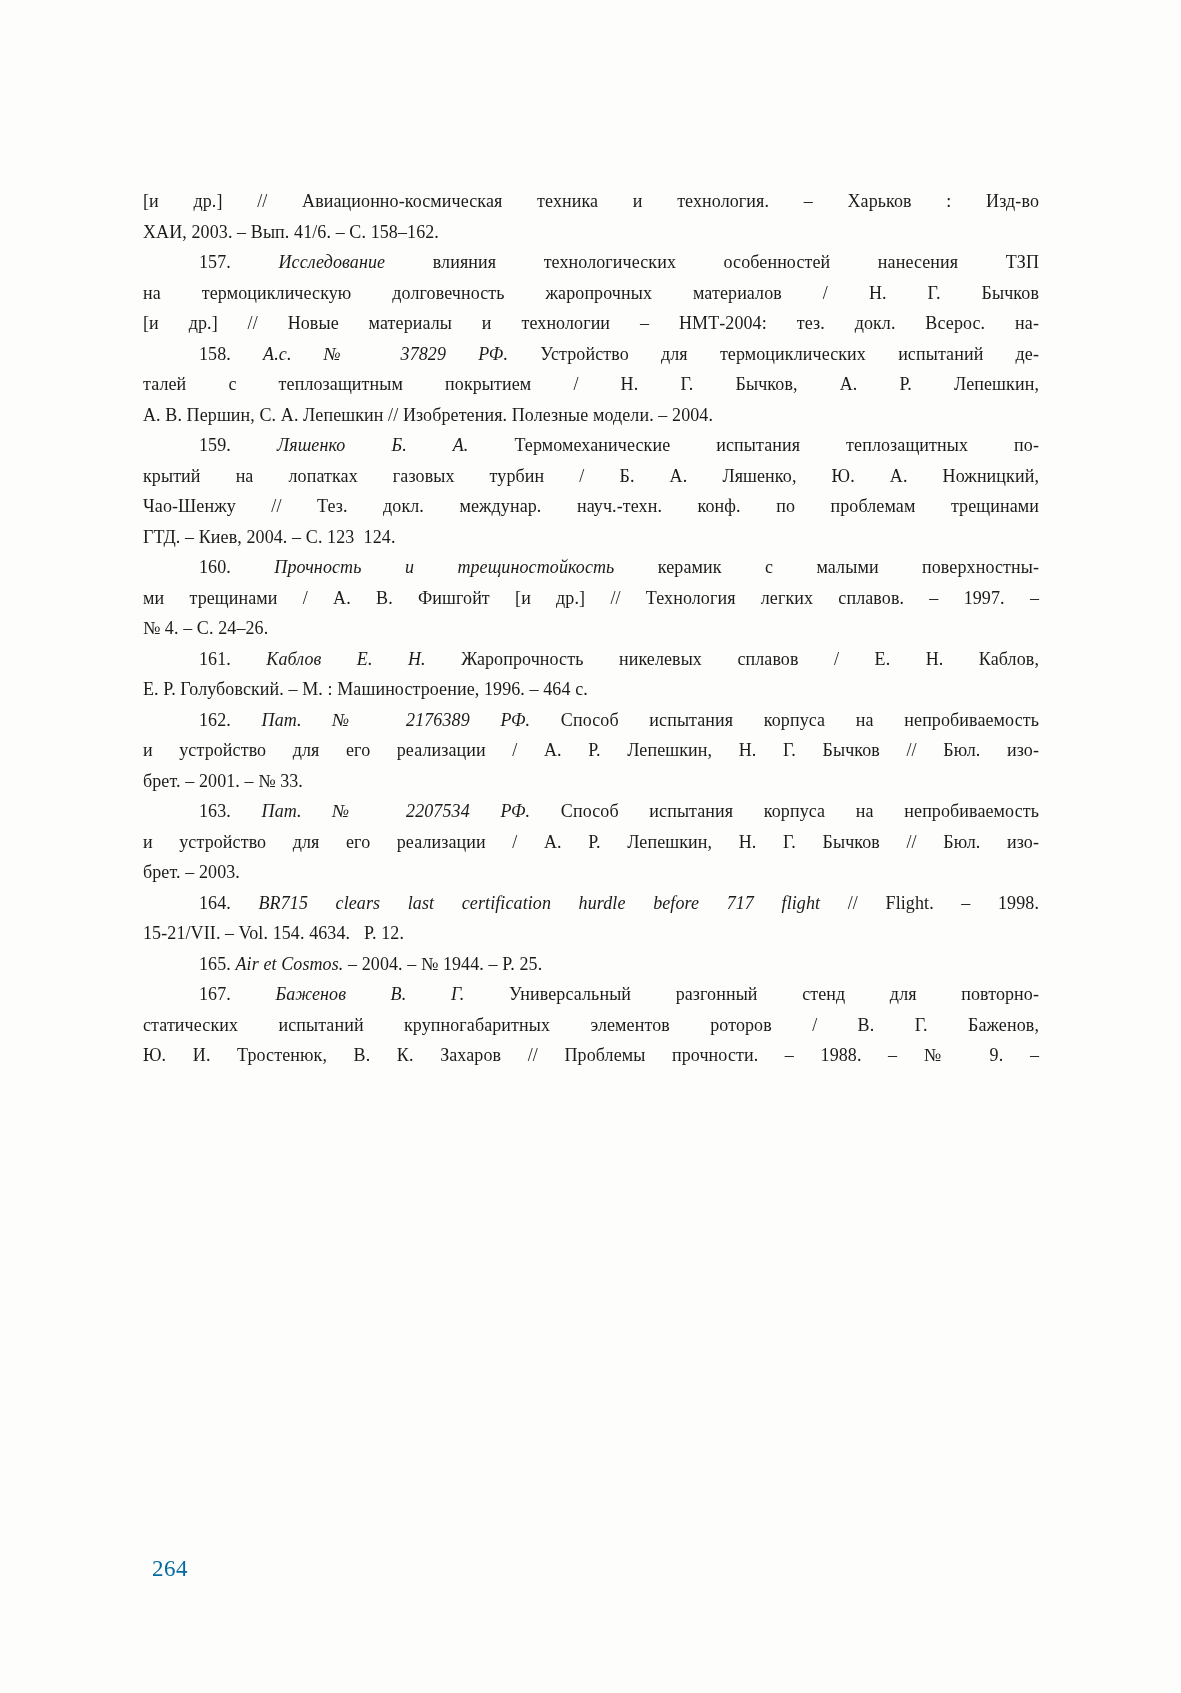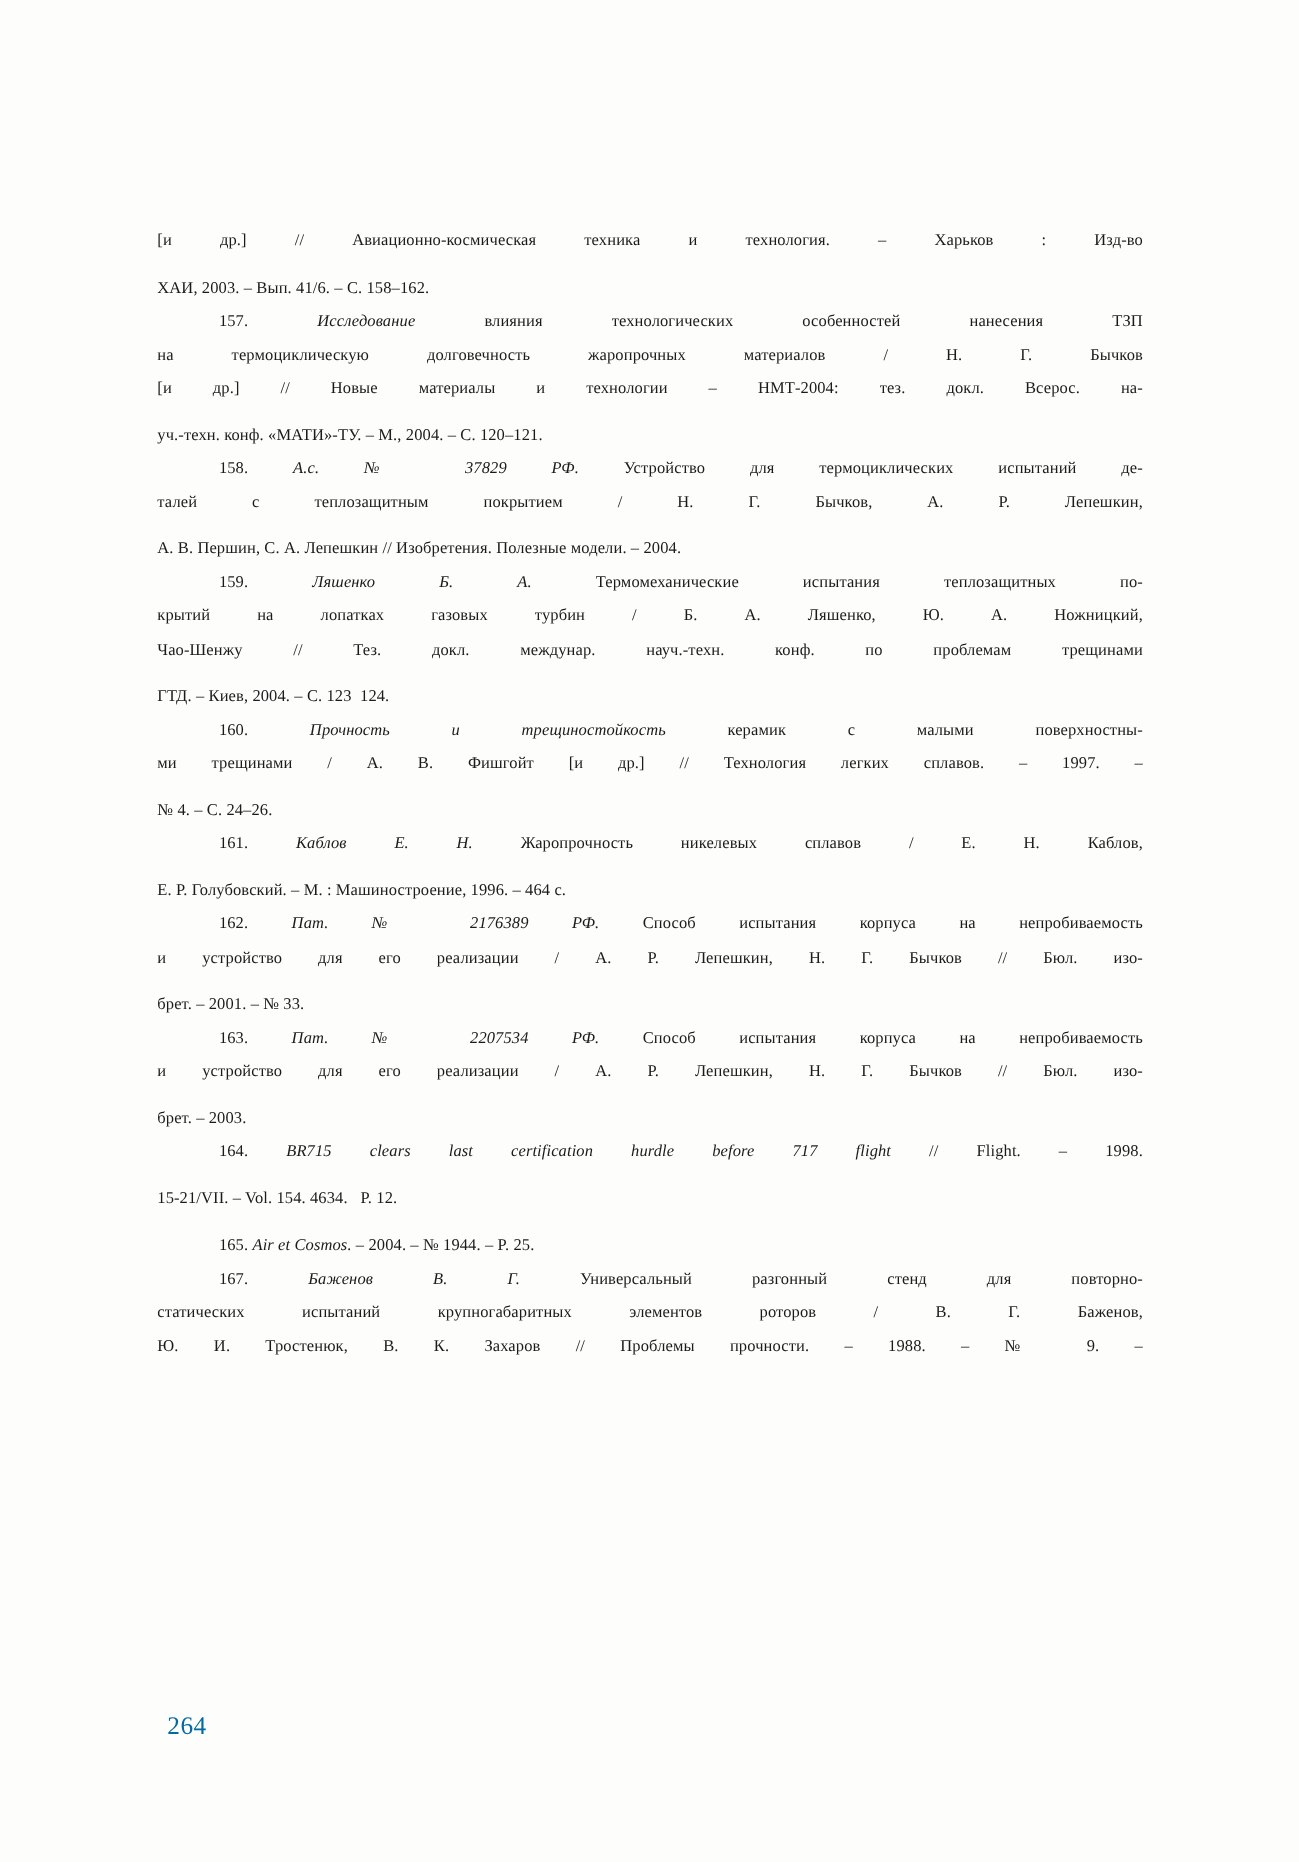--- a/index.html
+++ b/index.html
@@ -14,35 +14,34 @@
     position: relative;
     width: 1181px;
     height: 1693px;
     background: #fdfdfc;
     overflow: hidden;
     color: #1b1b1b;
   }
   .textblock {
     position: absolute;
     left: 143px;
-    top: 204px;
+    top: 186px;
     width: 896px;
-    font-size: 15px;
+    font-size: 18px;
     line-height: 30.5px;
     letter-spacing: 0.1px;
   }
   .line {
     text-align: justify;
     text-align-last: justify;
     -moz-text-align-last: justify;
     white-space: normal;
   }
   .line.last {
     text-align-last: left;
-    margin-top: 12px;
     -moz-text-align-last: left;
   }
   .line.ind {
     padding-left: 56px;
   }
   .line em {
   }
   .page-number {
     position: absolute;
     left: 152px;
@@ -55,21 +54,20 @@
 </head>
 <body>
 
 <div class="page" style="background: rgb(253, 253, 252); color: rgb(27, 27, 27);">
   <div class="textblock">
       <div class="line"><span>[и др.] // Авиационно-космическая техника и технология. – Харьков : Изд-во</span></div>
       <div class="line last"><span>ХАИ, 2003. – Вып. 41/6. – С. 158–162.</span></div>
       <div class="line ind"><span>157. </span><em>Исследование</em><span> влияния технологических особенностей нанесения ТЗП</span></div>
       <div class="line"><span>на термоциклическую долговечность жаропрочных материалов / Н. Г. Бычков</span></div>
       <div class="line"><span>[и др.] // Новые материалы и технологии – НМТ-2004: тез. докл. Всерос. на-</span></div>
-      <div class="line last"><span>уч.-техн. конф. «МАТИ»-ТУ. – М., 2004. – С. 120–121.</span></div>
       <div class="line ind"><span>158. </span><em>А.с. № 37829 РФ.</em><span> Устройство для термоциклических испытаний де-</span></div>
       <div class="line"><span>талей с теплозащитным покрытием / Н. Г. Бычков, А. Р. Лепешкин,</span></div>
       <div class="line last"><span>А. В. Першин, С. А. Лепешкин // Изобретения. Полезные модели. – 2004.</span></div>
       <div class="line ind"><span>159. </span><em>Ляшенко Б. А.</em><span> Термомеханические испытания теплозащитных по-</span></div>
       <div class="line"><span>крытий на лопатках газовых турбин / Б. А. Ляшенко, Ю. А. Ножницкий,</span></div>
       <div class="line"><span>Чао-Шенжу // Тез. докл. междунар. науч.-техн. конф. по проблемам трещинами</span></div>
       <div class="line last"><span>ГТД. – Киев, 2004. – С. 123&nbsp; 124.</span></div>
       <div class="line ind"><span>160. </span><em>Прочность и трещиностойкость</em><span> керамик с малыми поверхностны-</span></div>
       <div class="line"><span>ми трещинами / А. В. Фишгойт [и др.] // Технология легких сплавов. – 1997. –</span></div>
       <div class="line last"><span>№ 4. – С. 24–26.</span></div>

